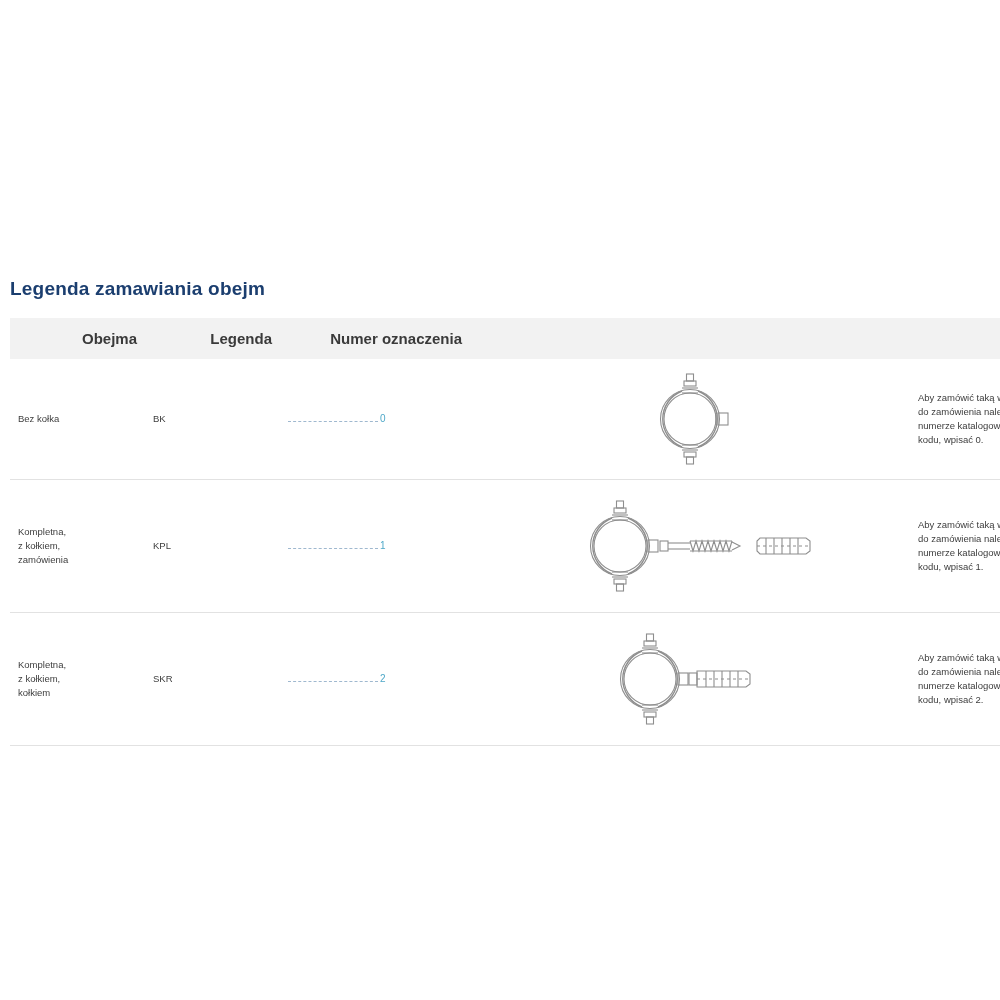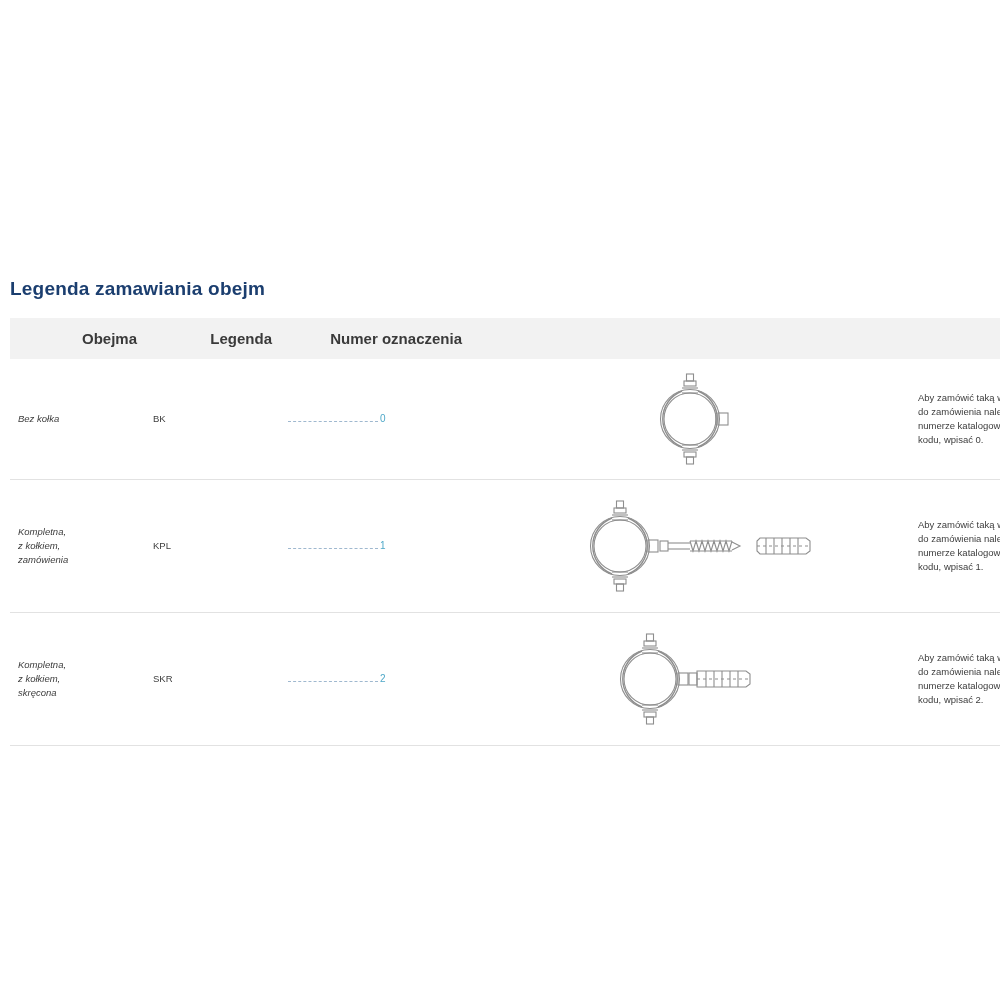--- a/index.html
+++ b/index.html
@@ -55,21 +55,21 @@
     color: #3d3d3d;
     line-height: 1.5;
   }
   .col-obejma { width: 135px; }
   .col-indeks { width: 135px; }
   .col-numer  { width: 190px; }
   .col-rys    { width: 440px; }
   .col-opis   { width: 230px; }
 
   .cell-obejma { padding-left: 8px; }
-  .cell-obejma .line { display: block; font-style: italic; }
+  .cell-obejma .line { display: block; }
   .cell-indeks { }
   .cell-numer {
     text-align: left;
     padding-left: 8px;
   }
   .catnum {
     display: inline-block;
     position: relative;
     width: 110px;
     height: 14px;
@@ -220,21 +220,21 @@
               </svg>
             </span>
           </td>
           <td class="cell-opis">Aby zamówić taką wersję, na końcu oznaczenia do zamówienia należy dodać indeks KPL, zaś w numerze katalogowym, jako predostatnią cyfrę kodu, wpisać 1.</td>
         </tr>
 
         <tr class="row-3">
           <td class="cell-obejma">
             <span class="line">Kompletna,</span>
             <span class="line">z kołkiem,</span>
-            <span class="line">skręcona</span>
+            <span class="line">kołkiem</span>
           </td>
           <td class="cell-indeks">SKR</td>
           <td class="cell-numer">
             <span class="catnum">
               <span class="dashes"></span>
               <span class="digit">2</span>
             </span>
           </td>
           <td class="cell-rys">
             <span>

